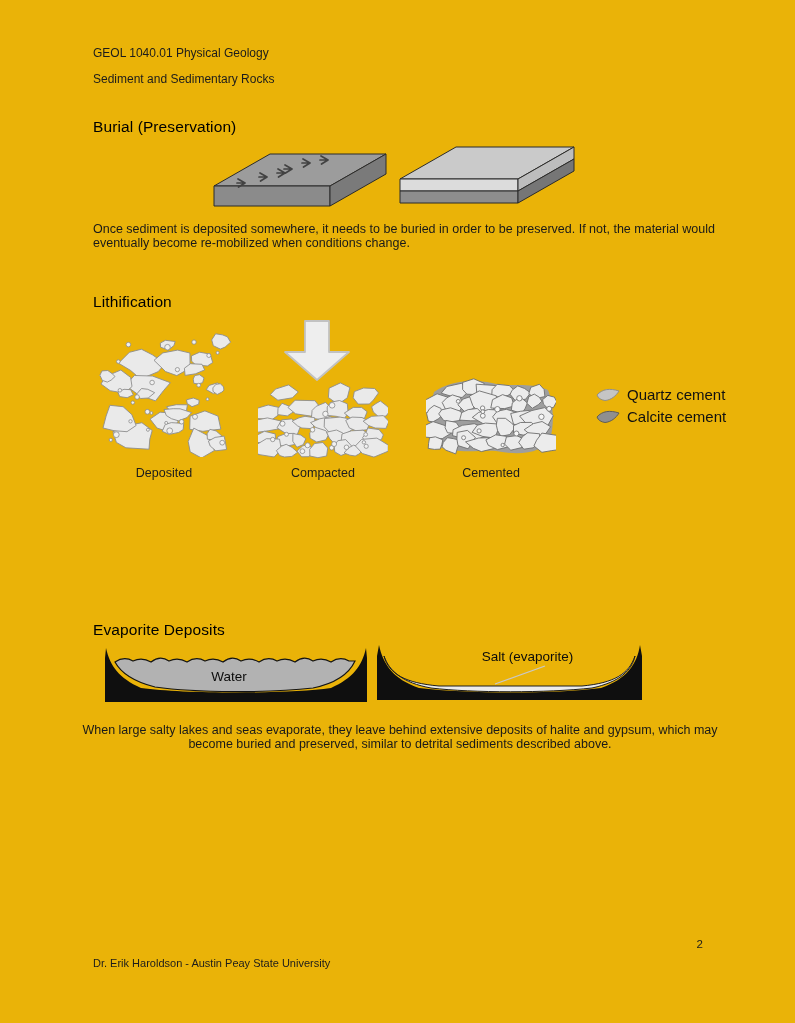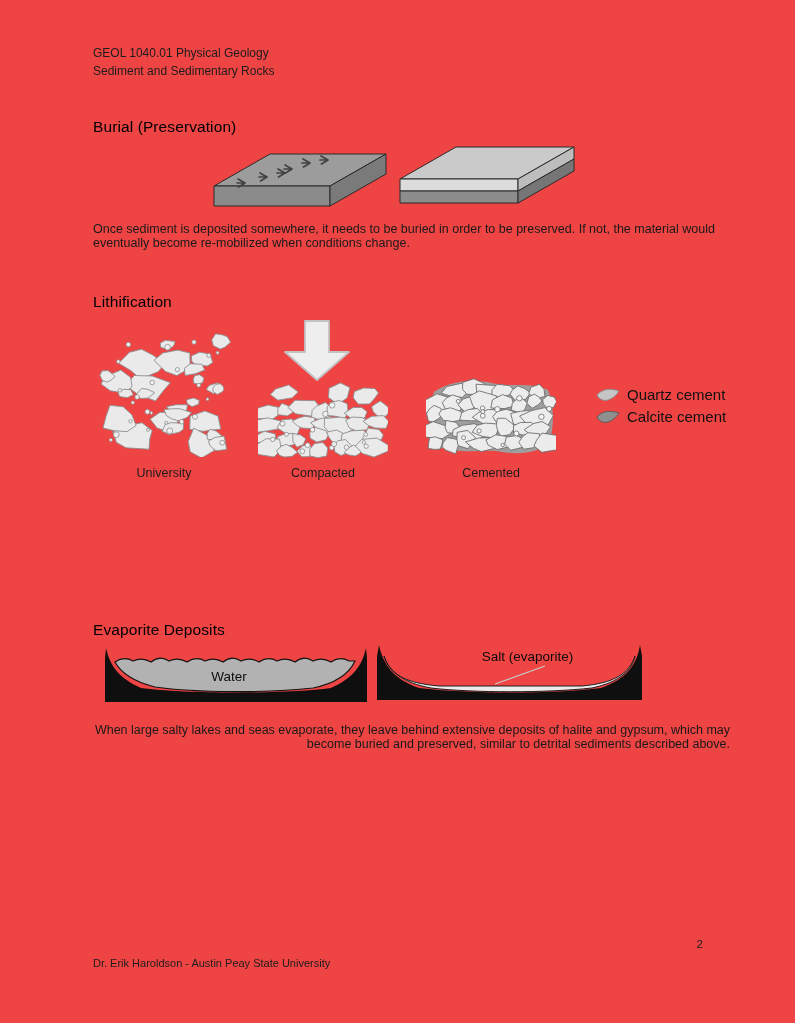--- a/index.html
+++ b/index.html
@@ -1,17 +1,17 @@
 <!DOCTYPE html>
 <html><head>
 <meta charset="utf-8">
 <style>
   html,body{margin:0;padding:0;background:#fff;}
   .page{
-    position:relative;width:795px;height:1023px;background:#ef4444;overflow:hidden;
+    position:relative;width:795px;height:1023px;background:#eab308;overflow:hidden;
     font-family:"Liberation Sans",sans-serif;color:#191919;
   }
   .abs{position:absolute;}
   .hdr{left:93px;font-size:12px;line-height:18px;color:#1c1c1c;}
   .heading{left:93px;font-size:15.5px;font-weight:normal;color:#000;letter-spacing:.1px;}
   .para{left:93px;font-size:12.5px;line-height:14px;color:#191919;}
   .stage-label{font-size:12.5px;color:#1c1c1c;text-align:center;}
   .legend{left:595px;top:383px;width:140px;}
   .legend-row{display:flex;align-items:center;height:22px;}
   .legend-row svg{width:26px;height:15px;flex:0 0 26px;}
@@ -20,21 +20,21 @@
   .footer-text{left:93px;top:957px;font-size:11px;color:#1c1c1c;}
   .page-number{top:938px;right:92px;font-size:11.5px;color:#1c1c1c;}
   svg{display:block;}
 </style>
 </head>
 <body>
 
 <div class="page">
 
   <div class="abs hdr" style="top:44px;">GEOL 1040.01 Physical Geology</div>
-  <div class="abs hdr" style="top:62px;">Sediment and Sedimentary Rocks</div>
+  <div class="abs hdr" style="top:70px;">Sediment and Sedimentary Rocks</div>
 
   <div class="abs heading" style="top:118px;">Burial (Preservation)</div>
 
   <svg class="abs" style="left:212px;top:148px;" width="178" height="60" viewBox="0 0 178 60">
     <polygon points="2,38 58,6 174,6 118,38" fill="#9c9c9c" stroke="#2b2b2b" stroke-width="1"></polygon>
     <polygon points="2,38 118,38 118,58 2,58" fill="#8b8b8b" stroke="#2b2b2b" stroke-width="1"></polygon>
     <polygon points="118,38 174,6 174,26 118,58" fill="#7a7a7a" stroke="#2b2b2b" stroke-width="1"></polygon>
     <g stroke="#424242" stroke-width="1.7" stroke-linecap="round" fill="none">
       <path transform="translate(33,35)" d="M0 0 l-7 -4 m7 4 l-8 0 m8 0 l-6.5 4"></path>
       <path transform="translate(55,29)" d="M0 0 l-7 -4 m7 4 l-8 0 m8 0 l-6.5 4"></path>
@@ -221,38 +221,38 @@
       <span class="legend-label">Quartz cement</span>
     </div>
     <div class="legend-row">
       <svg viewBox="0 0 26 15">
         <path d="M2,8 C7,2 15,1 24,4 C21,9 16,13 10,13.5 C6,13 3,11 2,8 Z" stroke="#565656" stroke-width="0.9" fill="#8f8f8f"></path>
       </svg>
       <span class="legend-label">Calcite cement</span>
     </div>
   </div>
 
-  <div class="abs stage-label" style="left:96px;top:466px;width:136px;">University</div>
+  <div class="abs stage-label" style="left:96px;top:466px;width:136px;">Deposited</div>
   <div class="abs stage-label" style="left:258px;top:466px;width:130px;">Compacted</div>
   <div class="abs stage-label" style="left:426px;top:466px;width:130px;">Cemented</div>
 
 
   <div class="abs heading" style="top:621px;">Evaporite Deposits</div>
 
   <svg class="abs" style="left:105px;top:648px;" width="262" height="54" viewBox="0 0 262 54">
     <path d="M1,0 C5,18 14,30 36,40 C80,46 182,46 226,40 C248,30 257,18 261,0 L262,10 L262,54 L0,54 L0,10 Z" fill="#0f0f0f"></path>
     <path d="M10,14 Q19,8 28,13 Q37,9 46,14 Q55,7 64,13 Q73,9 82,14 Q91,8 100,13 Q109,9 118,14 Q127,7 136,13 Q145,9 154,14 Q163,8 172,13 Q181,9 190,14 Q199,7 208,13 Q217,9 226,14 Q235,8 244,13 L250,13 C244,26 232,35 208,40 C165,45 92,45 50,39 C30,34 16,25 10,14 Z" fill="#b2b2b2" stroke="#141414" stroke-width="1.2"></path>
   </svg>
   <div class="abs basin-label" style="left:105px;top:669px;width:248px;">Water</div>
 
   <svg class="abs" style="left:377px;top:644px;" width="265" height="57" viewBox="0 0 265 57">
     <path d="M2,1 C6,20 16,35 42,44 C92,50 178,50 224,44 C250,35 260,20 263,1 L265,12 L265,56 L0,56 L0,12 Z" fill="#0f0f0f"></path>
     <line x1="168" y1="22" x2="118" y2="40" stroke="#c8c8c8" stroke-width="1.2"></line>
     <path d="M7,12 C12,30 28,39 62,42 L205,42 C237,39 252,30 258,12 C255,26 243,38 215,44 C170,49 96,49 54,44 C26,39 12,27 7,12 Z" fill="#ececec" stroke="#1c1c1c" stroke-width="1"></path>
   </svg>
   <div class="abs basin-label" style="left:377px;top:649px;width:301px;">Salt (evaporite)</div>
 
-  <div class="abs para" style="left:70px;top:723px;width:660px;text-align:right;">When large salty lakes and seas evaporate, they leave behind extensive deposits of halite and gypsum, which may become buried and preserved, similar to detrital sediments described above.</div>
+  <div class="abs para" style="left:70px;top:723px;width:660px;text-align:center;">When large salty lakes and seas evaporate, they leave behind extensive deposits of halite and gypsum, which may become buried and preserved, similar to detrital sediments described above.</div>
 
   <div class="abs page-number">2</div>
   <div class="abs footer-text">Dr. Erik Haroldson - Austin Peay State University</div>
 
 </div>
 
 </body></html>

